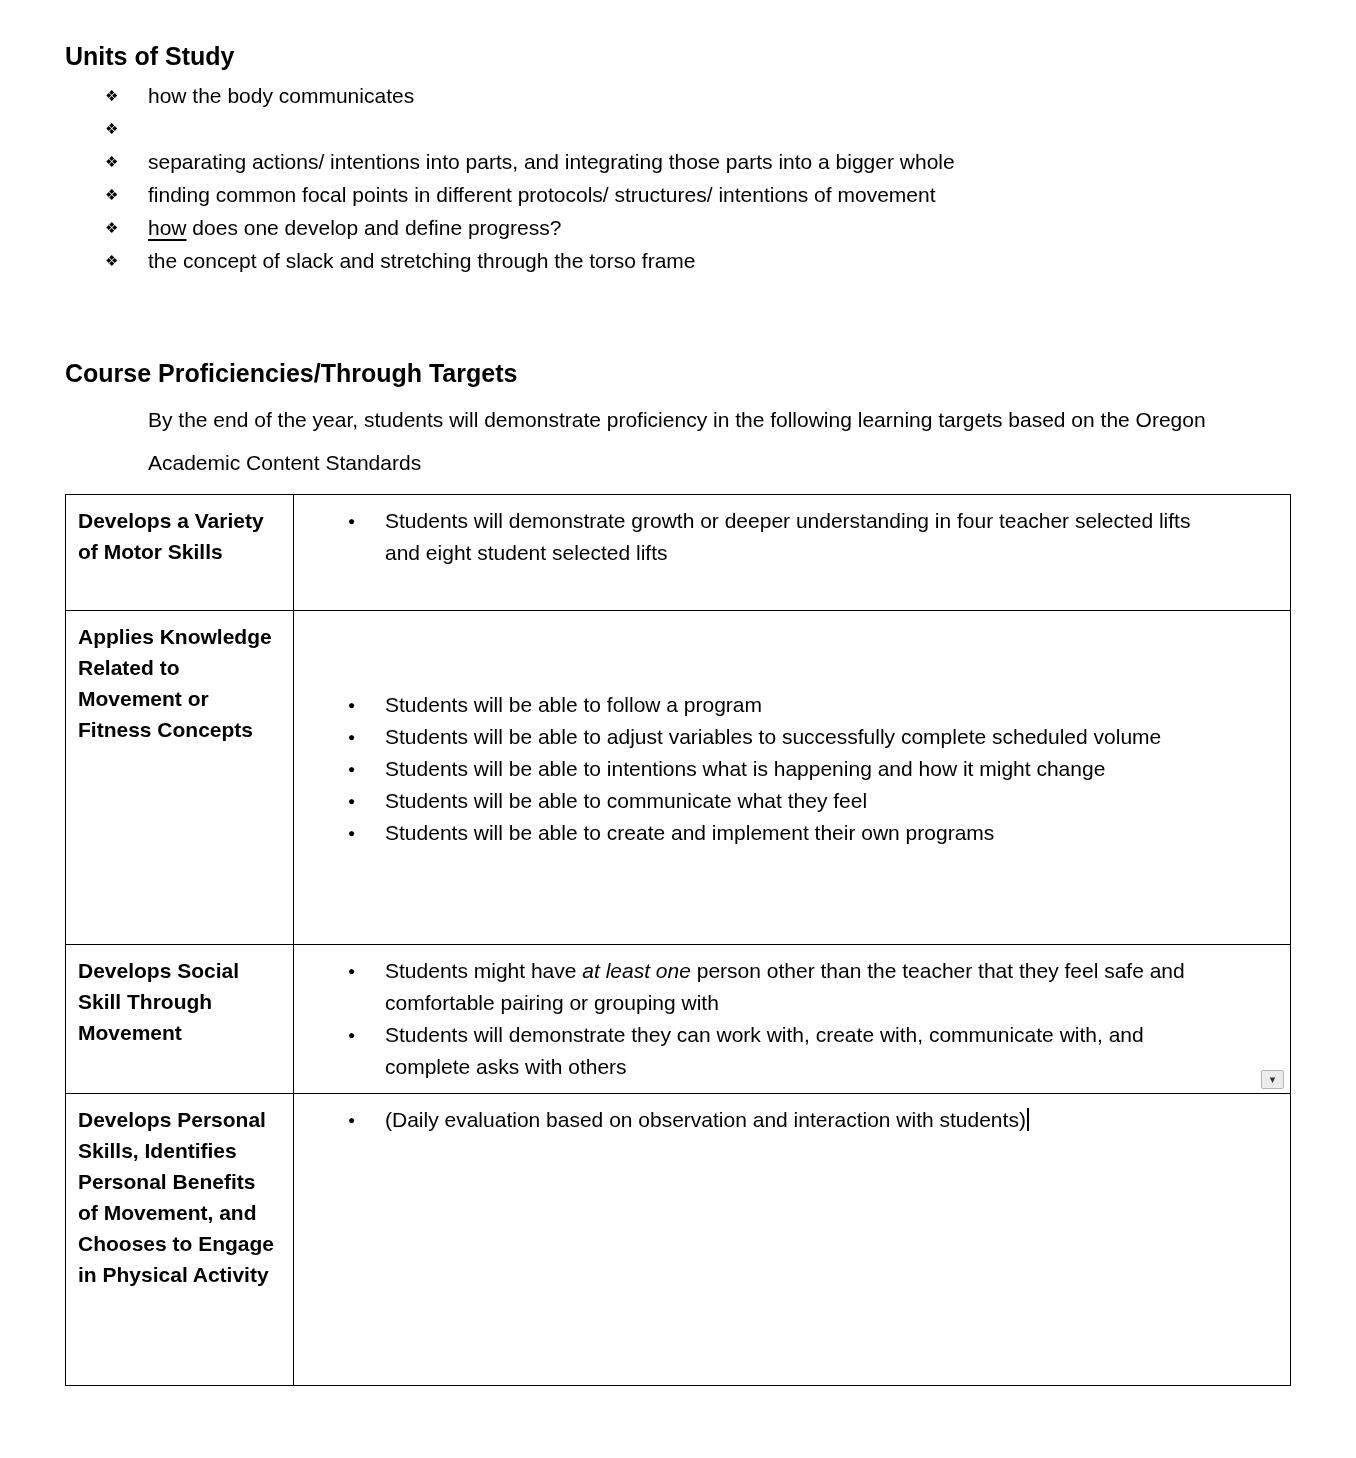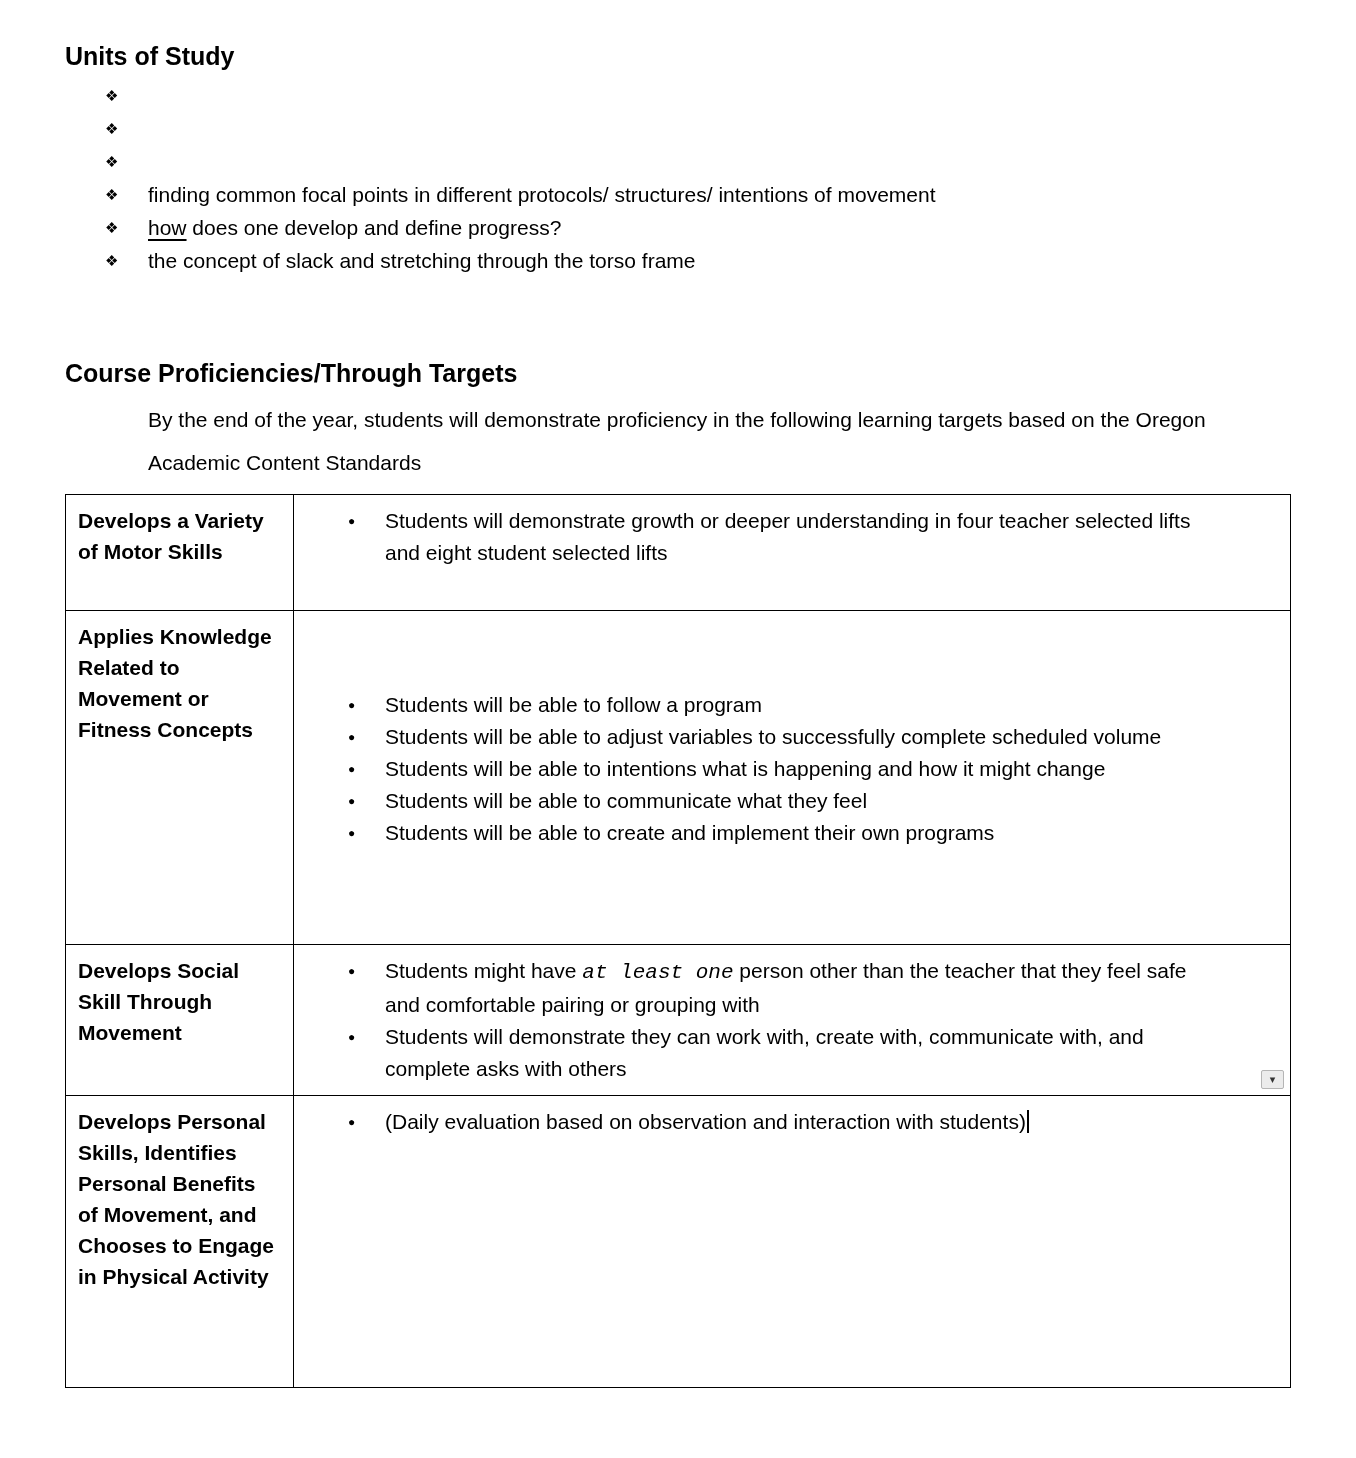--- a/index.html
+++ b/index.html
@@ -66,21 +66,21 @@
     font-size: 12px; line-height: 32px;
   }
   .bullet-text { flex: 1; max-width: 835px; }
   td.pad-top { padding-top: 78px; }
   .squiggle {
     text-decoration-line: underline;
     text-decoration-style: wavy;
     text-decoration-thickness: 1px;
     text-underline-offset: 4px;
   }
-  .italic { font-style: italic; font-family: Liberation Mono, monospace; }
+  .italic { font-style: italic; }
   .cursor {
     display: inline-block;
     width: 2px; height: 23px;
     background: #000;
     vertical-align: -4px;
     margin-left: 1px;
   }
   .dropdown-btn {
     position: absolute;
     left: 1261px; top: 1070px;
@@ -96,26 +96,28 @@
 </head>
 <body>
 
 <div class="page">
 
   <h1 class="doc-heading">Units of Study</h1>
 
   <ul class="diamond-list">
     <li>
       <span class="diamond-marker">❖</span>
-    </li>
-    <li>
-      <span class="diamond-marker">❖</span>
-    </li>
-    <li>
-      <span class="diamond-marker">❖</span>
+      <span>how the body communicates</span>
+    </li>
+    <li>
+      <span class="diamond-marker">❖</span>
+    </li>
+    <li>
+      <span class="diamond-marker">❖</span>
+      <span>separating actions/ intentions into parts, and integrating those parts into a bigger whole</span>
     </li>
     <li>
       <span class="diamond-marker">❖</span>
       <span>finding common focal points in different protocols/ structures/ intentions of movement</span>
     </li>
     <li>
       <span class="diamond-marker">❖</span>
       <span><span class="squiggle" style="text-decoration-color: rgb(77, 144, 254); text-decoration: underline;">how</span><span> does one develop and define progress?</span></span>
     </li>
     <li>

